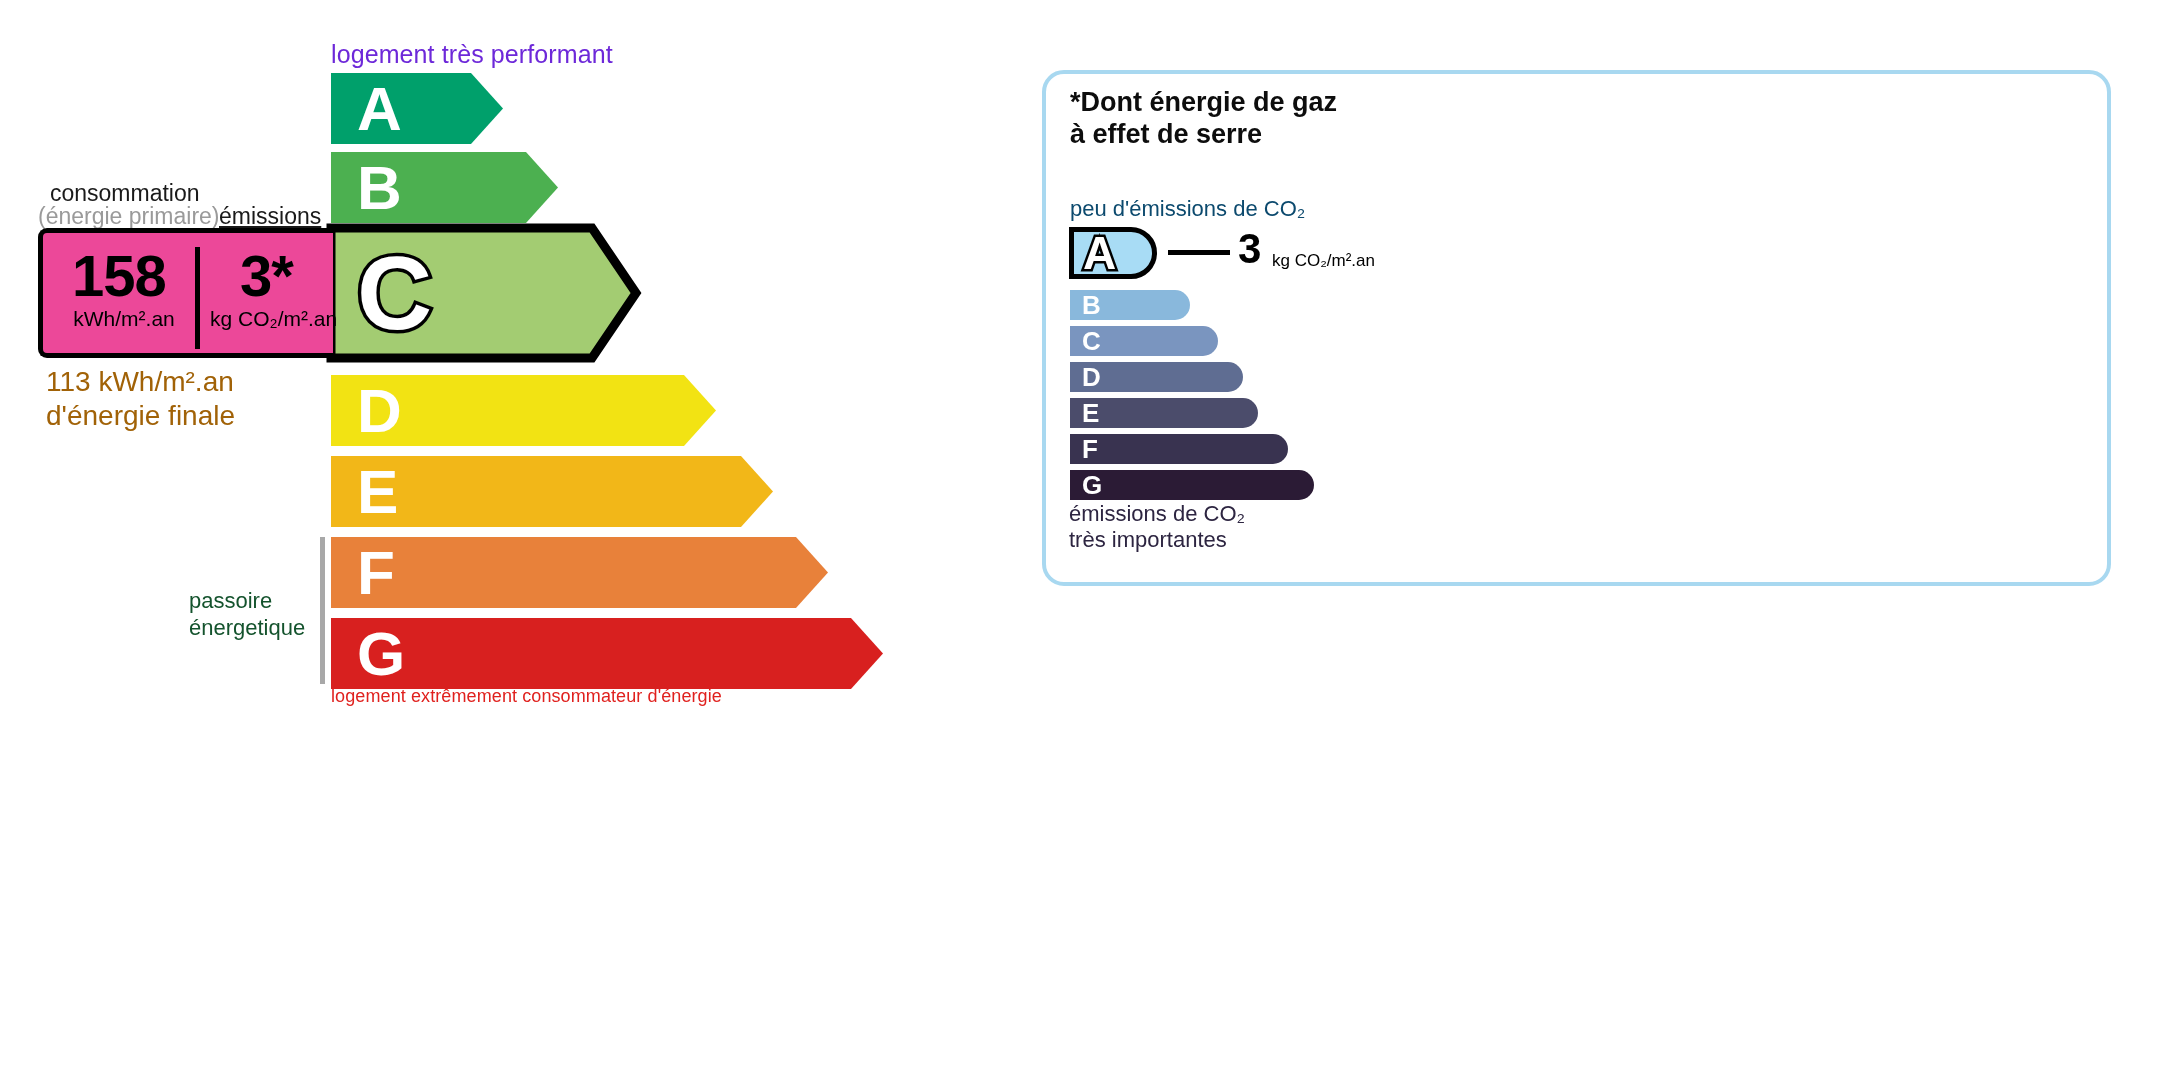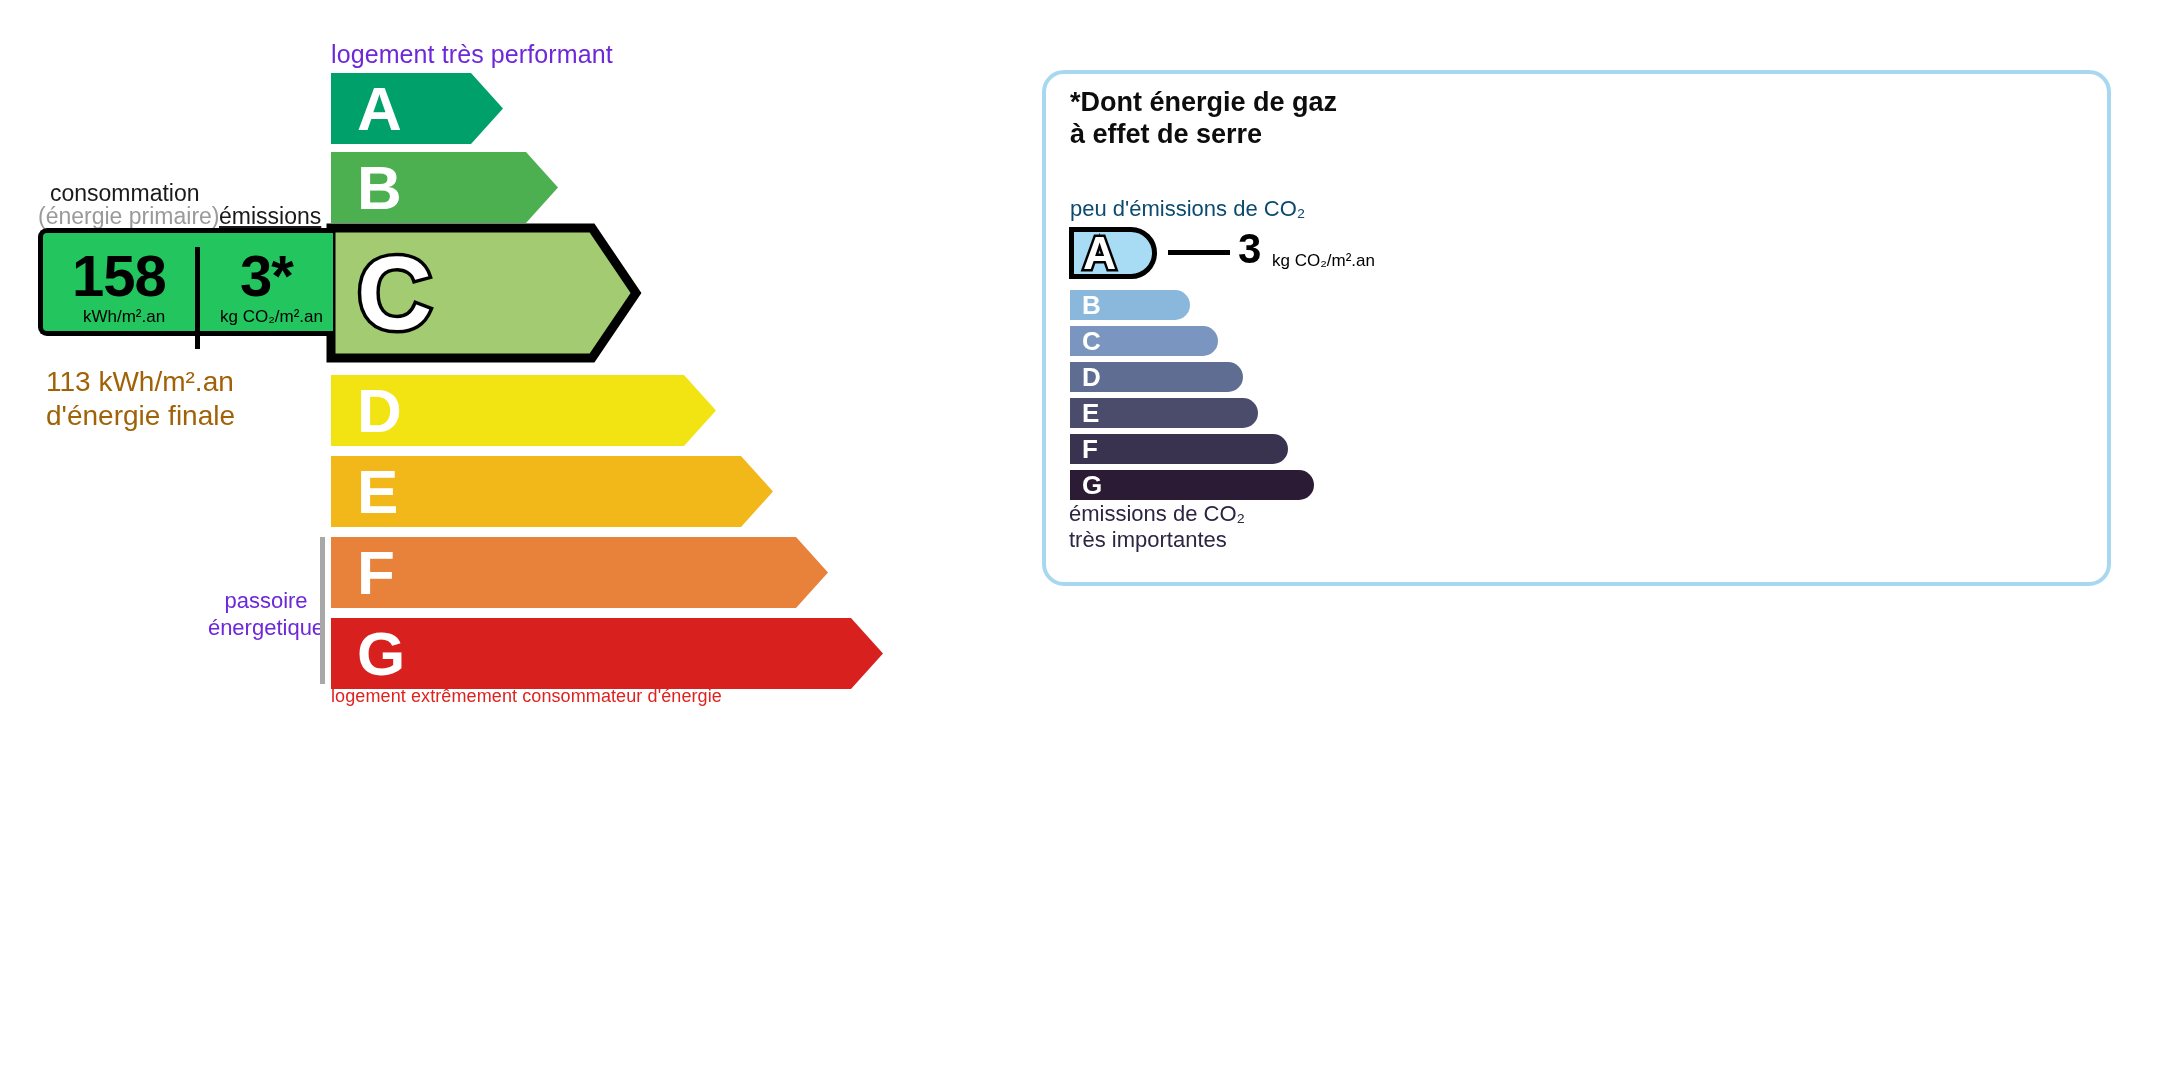--- a/index.html
+++ b/index.html
@@ -29,43 +29,43 @@
     font-size:62px; font-weight:bold; color:#ffffff; line-height:1;
   }
   .bar.sel .glyph{
     left:26px; font-size:104px; color:#ffffff;
     -webkit-text-stroke:7px #000; paint-order:stroke fill;
     text-shadow:none;
   }
 
   
   .valuebox{
-    position:absolute; left:38px; top:228px; width:295px; height:108px;
+    position:absolute; left:38px; top:228px; width:295px; height:130px;
     border:5px solid #000; border-right:none;
     border-top-left-radius:9px; border-bottom-left-radius:9px;
-    background:#22c55e; box-sizing:border-box; z-index:6;
+    background:#ec4899; box-sizing:border-box; z-index:6;
   }
   .valuebox .divider{
     position:absolute; left:152px; top:14px; width:5px; height:102px; background:#000;
   }
   .vb-cell{ position:absolute; top:14px; text-align:center; }
   .vb-cell.left{ left:0; width:152px; }
   .vb-cell.right{ left:157px; width:133px; }
   .vb-num{ font-size:58px; font-weight:bold; color:#000; line-height:1.0; letter-spacing:-1px;}
-  .vb-unit{ font-size:17px; color:#000; margin-top:2px; white-space:nowrap;padding-left:10px;}
+  .vb-unit{ font-size:21px; color:#000; margin-top:2px; white-space:nowrap;padding-left:10px;}
 
   .cap-conso{ position:absolute; left:50px; top:180px; font-size:23px; color:#1a1a1a; white-space:nowrap;}
   .cap-conso-sub{ position:absolute; left:38px; top:203px; font-size:23px; color:#9a9a9a; white-space:nowrap;text-align:center;}
   .cap-emis{ position:absolute; left:219px; top:203px; font-size:23px; color:#1a1a1a; white-space:nowrap;text-decoration:underline;}
 
   .final-energy{ position:absolute; left:46px; top:365px; font-size:28px; color:#a16207; line-height:1.23; white-space:nowrap;}
 
   .passoire{
-    position:absolute; left:203px; top:588px; width:126px;
-    text-align:center; font-size:22px; color:#6d28d9; line-height:1.22;
+    position:absolute; left:189px; top:588px; width:126px;
+    text-align:left; font-size:22px; color:#14532d; line-height:1.22;
   }
   .passoire-rule{
     position:absolute; left:320px; top:537px; width:5px; height:147px; background:#a8a8a8;
   }
 
   
   .co2panel{
     position:absolute; left:1042px; top:70px; width:1069px; height:516px;
     border:4px solid #A8D8F0; border-radius:22px; background:#fff; box-sizing:border-box;
   }

